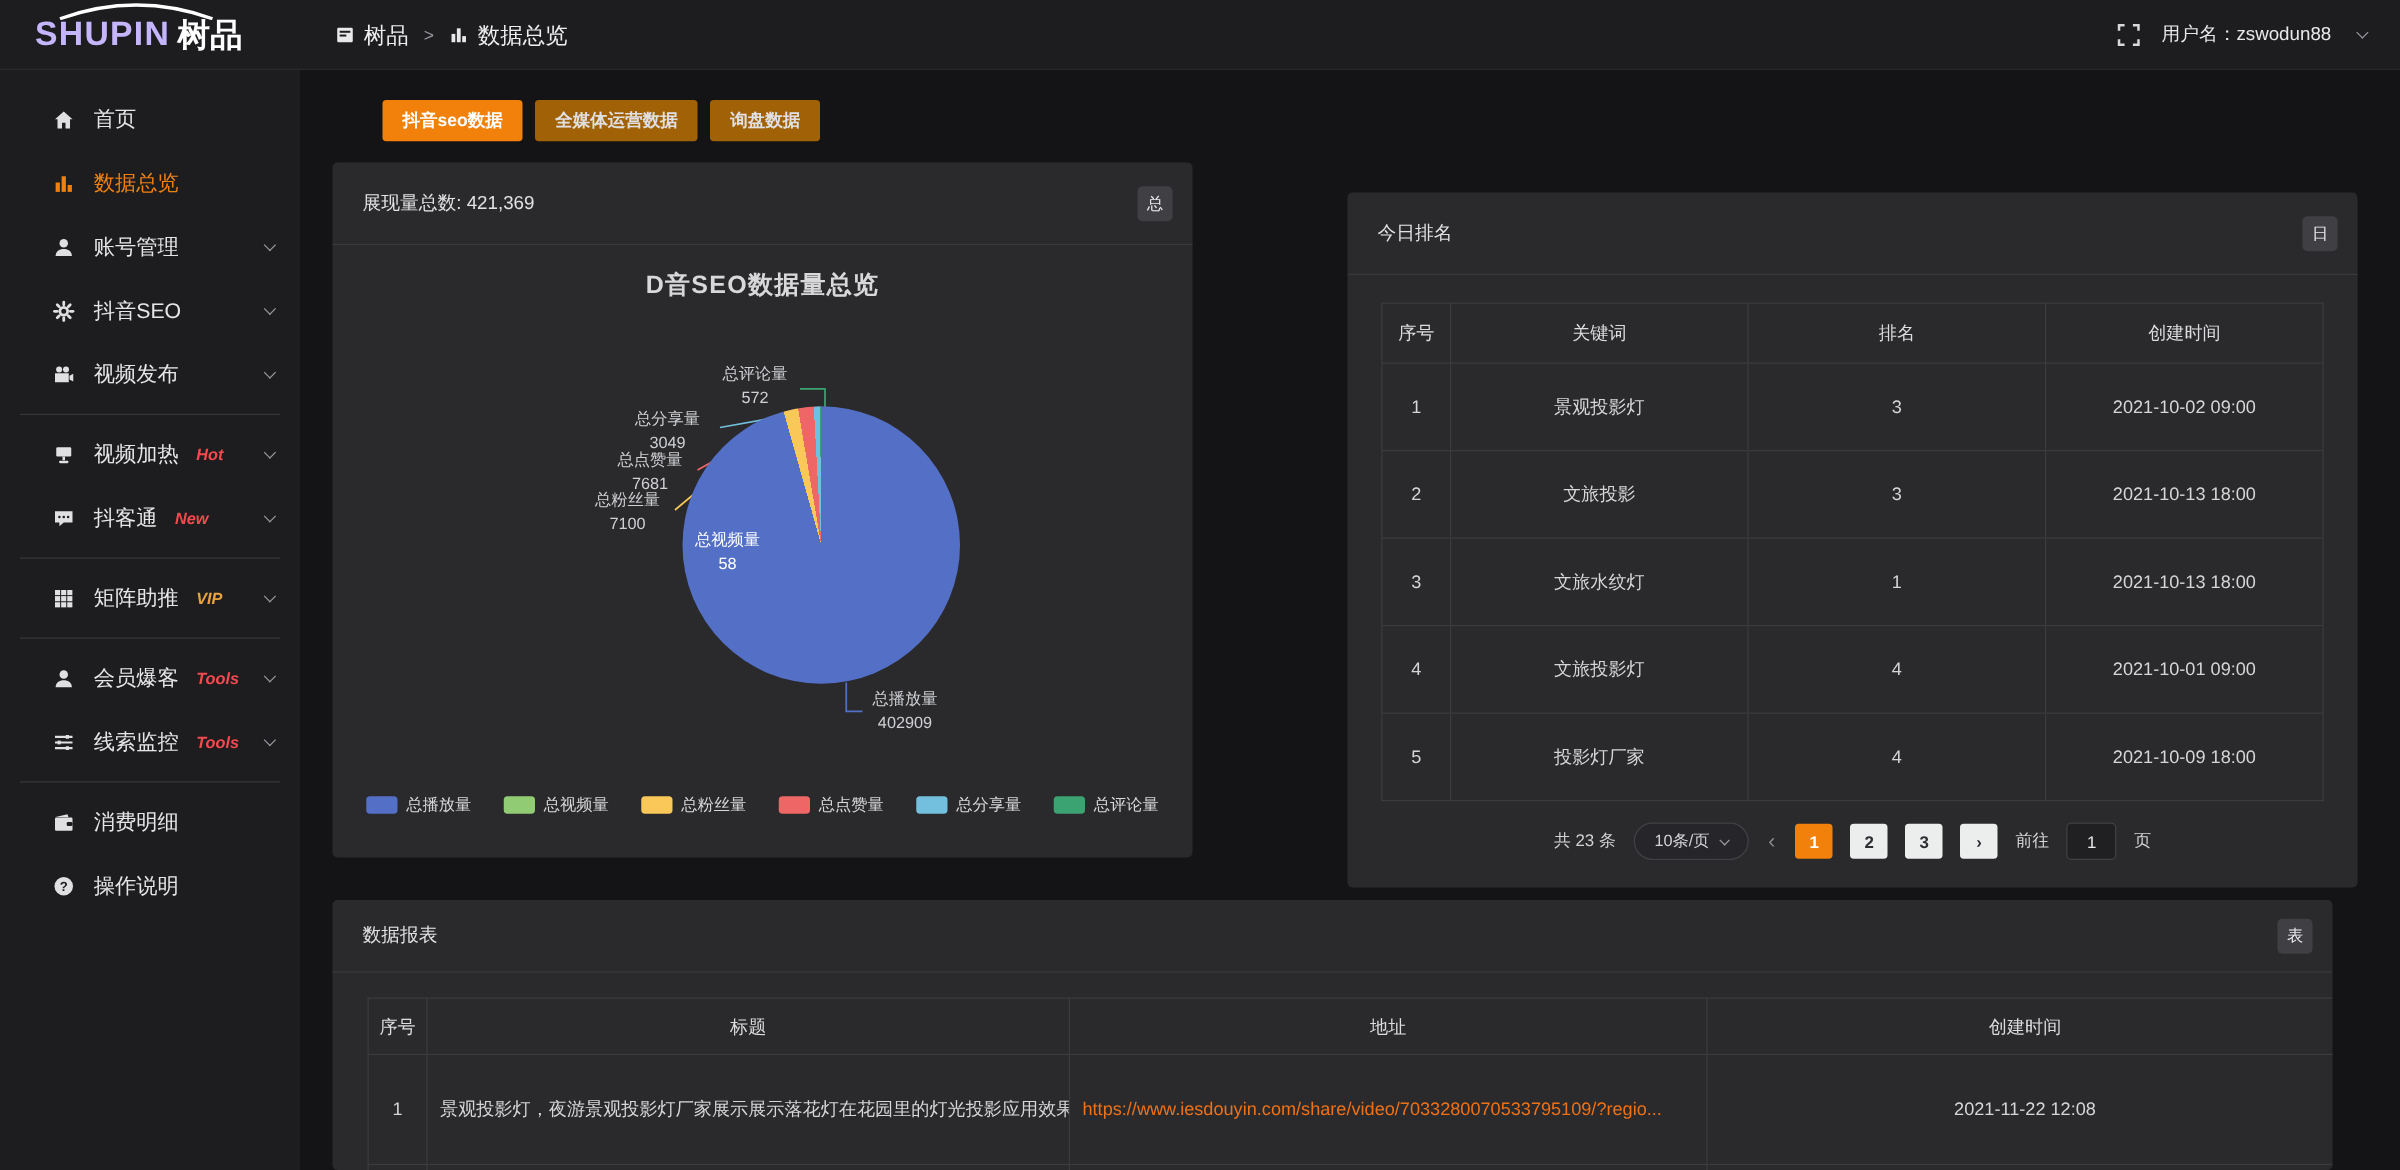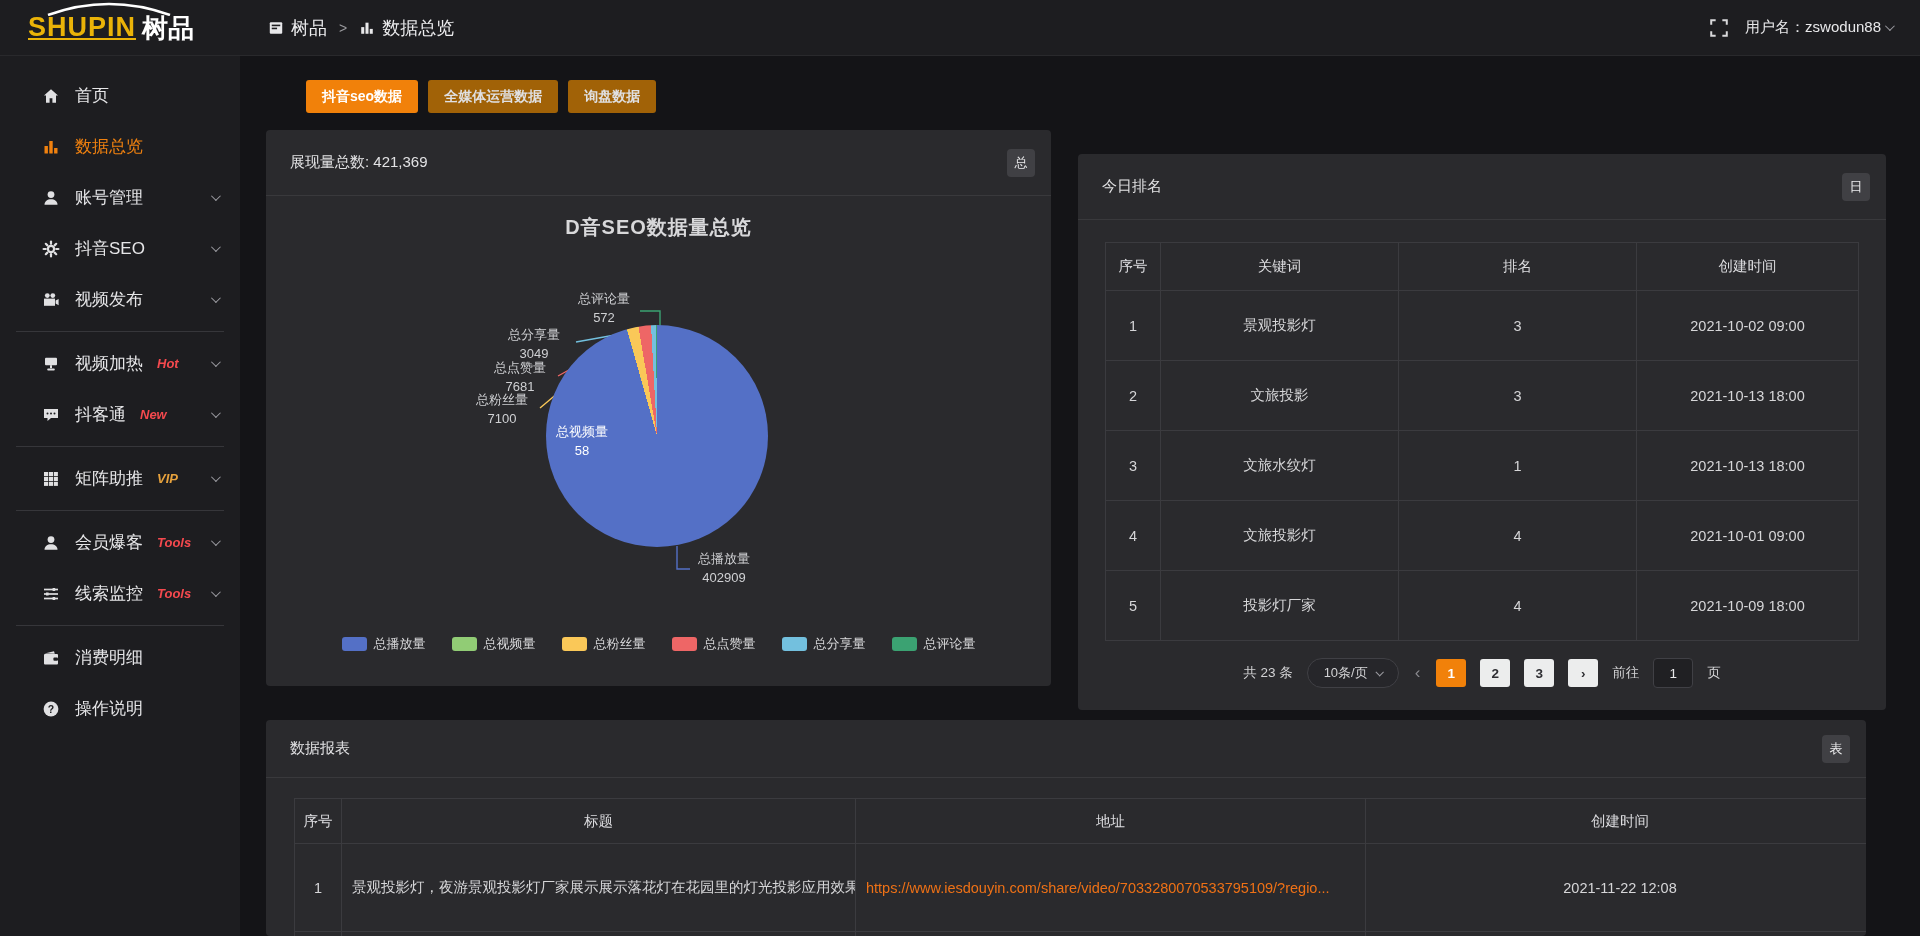--- a/index.html
+++ b/index.html
@@ -3,28 +3,28 @@
 <meta charset="utf-8">
 <style>
   * { margin:0; padding:0; box-sizing:border-box; }
   html,body { width:1920px; height:936px; overflow:hidden; background:#141417;
     font-family:"Liberation Sans","DejaVu Sans",sans-serif; color:#e3e3e5; }
 
   
   .header { position:absolute; left:0; top:0; width:1920px; height:56px; background:#1d1d20;
     display:flex; align-items:center; border-bottom:1px solid #29292c; z-index:5; }
   .logo { width:240px; padding-left:28px; display:flex; align-items:flex-end; gap:6px; cursor:pointer; }
-  .logo-en { font-size:27px; font-weight:800; letter-spacing:1px; color:#eab308; line-height:1; position:relative;text-decoration:underline; }
+  .logo-en { font-size:27px; font-weight:800; letter-spacing:1px; color:#c4b5fd; line-height:1; position:relative; }
   .logo-en svg { position:absolute; left:6px; top:-12px; }
   .logo-cn { font-size:26px; font-weight:800; color:#fff; line-height:1; }
   .breadcrumb { margin-left:28px; display:flex; align-items:center; font-size:18px; color:#ededef; }
   .bc-item { display:flex; align-items:center; gap:7px; }
   .bc-sep { color:#9a9a9e; font-size:14px; margin:0 12px; }
   .header-right { margin-left:auto; margin-right:28px; display:flex; align-items:center; gap:16px; }
-  .username { font-size:15px; color:#e8e8ea; display:flex; align-items:center; gap:4px; cursor:pointer; }
+  .username { font-size:15px; color:#e8e8ea; display:flex; align-items:center; gap:20px; cursor:pointer; }
   .chev { display:inline-block; width:7px; height:7px; border-right:1.6px solid #9b9ba0;
     border-bottom:1.6px solid #9b9ba0; transform:rotate(45deg) translateY(-2px); }
 
   
   .sidebar { position:absolute; left:0; top:56px; width:240px; height:880px; background:#1d1d20; padding-top:14px; }
   .side-item { height:51px; display:flex; align-items:center; padding:0 20px 0 42px; position:relative;
     color:#e6e6e8; font-size:17px; cursor:pointer; }
   .side-item .s-icon { width:18px; height:18px; margin-right:15px; flex:0 0 18px; display:flex; align-items:center; }
   .side-item.active { color:#f0810f; }
   .side-item.active svg { color:#f0810f; }
@@ -42,21 +42,21 @@
     background:#a16207; color:#e0e0e2; cursor:pointer; font-family:inherit; }
   .tab-btn.active { background:#f1810a; color:#fff; }
 
   .panel { position:absolute; background:#2a2a2d; border-radius:4px; }
   .panel-head { height:66px; border-bottom:1px solid #39393c; display:flex; align-items:center;
     padding:0 24px; font-size:15px; color:#e2e2e4; position:relative; }
   .panel-badge { position:absolute; right:16px; top:19px; width:28px; height:28px; background:#404044;
     border-radius:4px; color:#ebebed; font-size:13px; display:flex; align-items:center; justify-content:center; cursor:pointer; }
 
   
-  .panel-overview { left:26px; top:74px; width:785px; height:556px; }
+  .panel-overview { left:26px; top:74px; width:688px; height:556px; }
   .chart-title { position:absolute; left:0; top:84px; width:100%; text-align:center; font-size:20px;
     font-weight:700; color:#d8d8da; letter-spacing:1px; }
   .pie { position:absolute; left:280px; top:195px; width:222px; height:222px; border-radius:50%; }
   .pie-label { position:absolute; font-size:13px; line-height:1.45; color:#cfd0d3; text-align:center; }
   .pie-label.inside { color:#ffffff; }
   .leader-svg { position:absolute; left:0; top:0; pointer-events:none; }
   .legend { position:absolute; left:0; top:505px; width:100%; display:flex; justify-content:center;
     align-items:center; gap:26px; }
   .legend-item { display:flex; align-items:center; gap:7px; font-size:13px; color:#d9d9db; cursor:pointer; }
   .swatch { width:25px; height:14px; border-radius:3px; }

